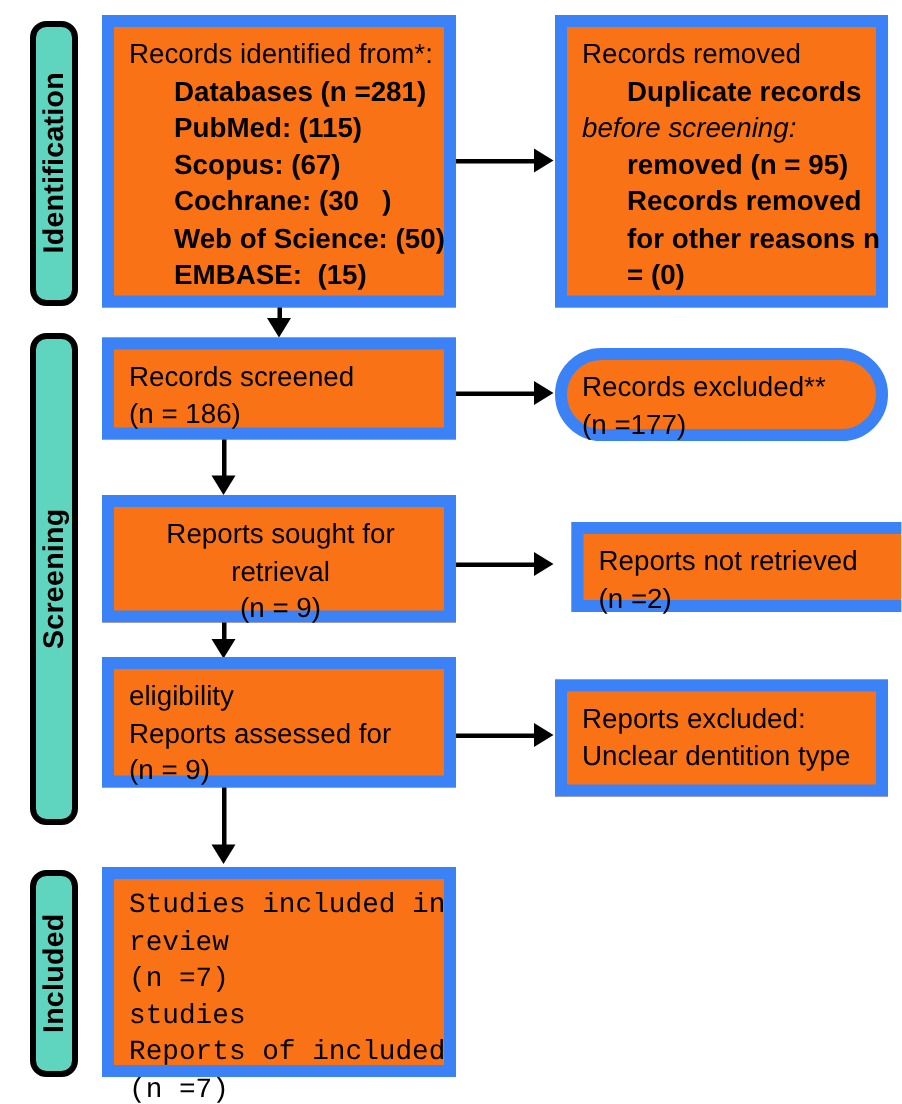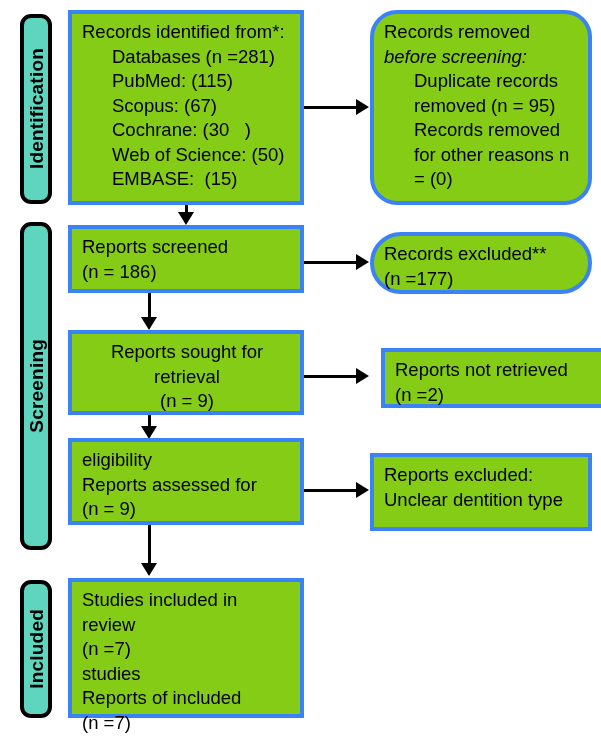--- a/index.html
+++ b/index.html
@@ -34,31 +34,31 @@
     letter-spacing:.2px;
     color:#000;
     white-space:nowrap;
     line-height:1;
   }
 
   
   .box{
     position:absolute;
     box-sizing:border-box;
-    background:#84cc16;
-    border:4px solid #3b82f6;
+    background:#f97316;
+    border:8px solid #3b82f6;
     padding:6px 8px 4px 10px;
   }
   .box .line{
     font-size:18.5px;
     line-height:24.5px;
     color:#000;
     white-space:pre;
   }
-  .box .line.indent{ padding-left:30px; }
+  .box .line.indent{ padding-left:30px;font-weight:bold; }
   .box .line.italic{ font-style:italic; }
 
   
   .h-line{ position:absolute; height:3px; background:#000; }
   .v-line{ position:absolute; width:3px; background:#000; }
   .arrow-right{
     position:absolute;
     width:0;height:0;
     border-top:8px solid transparent;
     border-bottom:8px solid transparent;
@@ -92,38 +92,38 @@
   <div class="box" style="left:68px; top:10px; width:236px; height:195px;">
     <div class="line">Records identified from*:</div>
     <div class="line indent">Databases (n =281)</div>
     <div class="line indent">PubMed: (115)</div>
     <div class="line indent">Scopus: (67)</div>
     <div class="line indent">Cochrane: (30   )</div>
     <div class="line indent">Web of Science: (50)</div>
     <div class="line indent">EMBASE:  (15)</div>
   </div>
 
-  <div class="box" style="left:370px; top:10px; width:222px; height:195px;border-radius:27px;">
+  <div class="box" style="left:370px; top:10px; width:222px; height:195px;">
     <div class="line">Records removed</div>
+    <div class="line indent">Duplicate records</div>
     <div class="line italic">before screening:</div>
-    <div class="line indent">Duplicate records</div>
     <div class="line indent">removed (n = 95)</div>
     <div class="line indent">Records removed</div>
     <div class="line indent">for other reasons n</div>
     <div class="line indent">= (0)</div>
   </div>
 
   <div class="h-line" style="left:304px; top:106px; width:53px;"></div>
   <div class="arrow-right" style="left:356px; top:99px;"></div>
 
   <div class="v-line" style="left:185px; top:205px; width:3px; height:12px;"></div>
   <div class="arrow-down" style="left:178px; top:212px;"></div>
 
   <div class="box" style="left:68px; top:225px; width:236px; height:68px;">
-    <div class="line">Reports screened</div>
+    <div class="line">Records screened</div>
     <div class="line">(n = 186)</div>
   </div>
 
   <div class="box" style="left:370px; top:232px; width:222px; height:62px;border-radius:31px;">
     <div class="line">Records excluded**</div>
     <div class="line">(n =177)</div>
   </div>
 
   <div class="h-line" style="left:304px; top:261px; width:53px;"></div>
   <div class="arrow-right" style="left:356px; top:254px;"></div>
@@ -158,21 +158,21 @@
     <div class="line">Reports excluded:</div>
     <div class="line">Unclear dentition type</div>
   </div>
 
   <div class="h-line" style="left:304px; top:489px; width:53px;"></div>
   <div class="arrow-right" style="left:356px; top:482px;"></div>
 
   <div class="v-line" style="left:148px; top:525px; width:3px; height:42px;"></div>
   <div class="arrow-down" style="left:141px; top:563px;"></div>
 
-  <div class="box" style="left:68px; top:578px; width:236px; height:140px;">
+  <div class="box" style="left:68px; top:578px; width:236px; height:140px;font-family:Liberation Mono, monospace;">
     <div class="line">Studies included in</div>
     <div class="line">review</div>
     <div class="line">(n =7)</div>
     <div class="line">studies</div>
     <div class="line">Reports of included</div>
     <div class="line">(n =7)</div>
   </div>
 
 </div>
 

